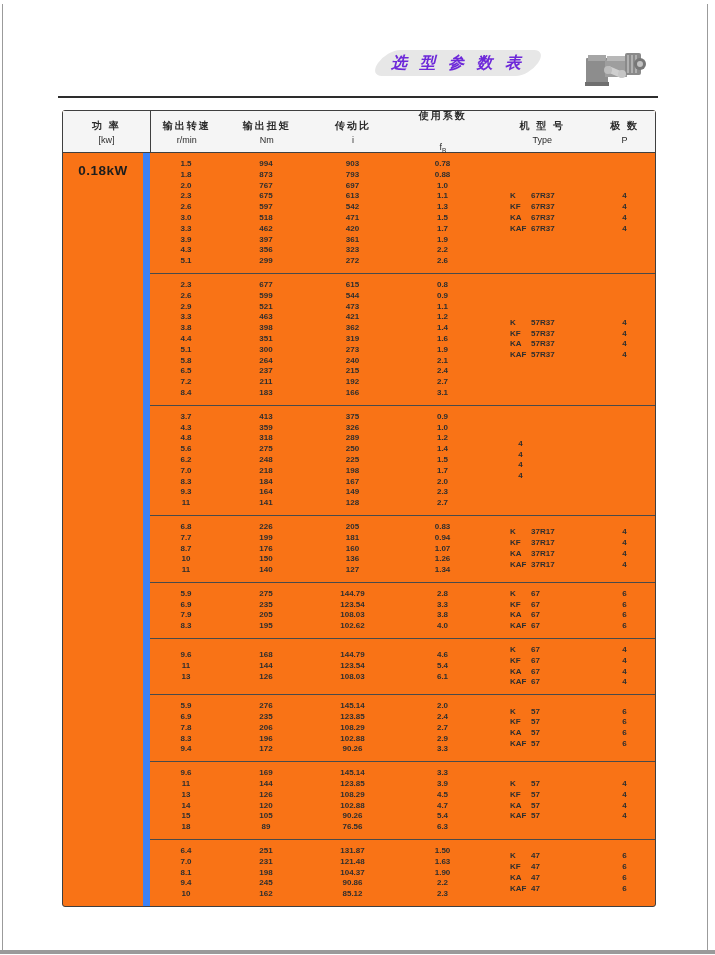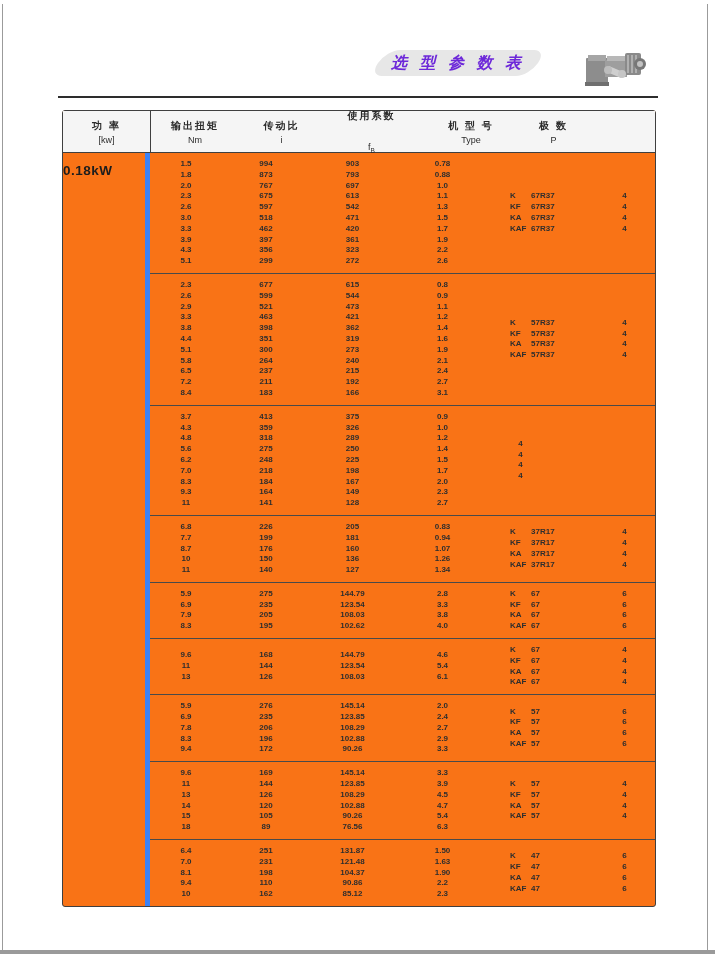--- a/index.html
+++ b/index.html
@@ -26,22 +26,22 @@
   .ptable{position:absolute;left:62px;top:110px;width:594px;border:1px solid #3f3f3f;
     border-radius:3px;background:#f97316;box-sizing:border-box;}
   .thead{display:flex;height:42px;border-bottom:1px solid #3f3f3f;background:#f5f5f5;
     align-items:stretch;box-sizing:border-box;}
   .th{display:flex;flex-direction:column;align-items:center;justify-content:center;gap:2px;box-sizing:border-box;}
   .th-zh{font-size:10px;font-weight:600;letter-spacing:2px;color:#2b2b2b;white-space:nowrap;}
   .th-unit{font-size:9px;color:#2b2b2b;}
   .th-unit sub{font-size:6.5px;}
 
   .tbody{display:flex;align-items:stretch;}
-  .power-col{width:88px;border-right:5px solid #3b82f6;box-sizing:border-box;
-    padding-top:10px;}
+  .power-col{width:88px;border-right:7px solid #3b82f6;box-sizing:border-box;
+    padding-top:10px;text-align:center;}
   .power-value{font-size:13.5px;font-weight:bold;color:#1d1d1d;letter-spacing:0.5px;}
   .blocks{flex:1;display:flex;flex-direction:column;}
   .block{display:flex;align-items:center;padding:6px 0;box-sizing:border-box;font-weight:bold;}
   .block + .block{border-top:1px solid #4a4a4a;}
   .col{display:flex;flex-direction:column;justify-content:center;box-sizing:border-box;}
   .cell{font-size:8px;line-height:10.8px;color:#2e2e2e;white-space:nowrap;}
   .num-col .cell{text-align:center;}
   .col-speed{width:72px;}
   .col-torque{width:88px;}
   .col-ratio{width:85px;}
@@ -90,20 +90,24 @@
 </svg>
 
 <div class="title-rule"></div>
 
 <div class="ptable">
   <div class="thead">
     <div class="th th-power">
       <span class="th-zh">功 率</span>
       <span class="th-unit">[kw]</span>
     </div>
+    <div class="th th-speed">
+      <span class="th-zh">输出转速</span>
+      <span class="th-unit">r/min</span>
+    </div>
     <div class="th th-torque">
       <span class="th-zh">输出扭矩</span>
       <span class="th-unit">Nm</span>
     </div>
     <div class="th th-ratio">
       <span class="th-zh">传动比</span>
       <span class="th-unit">i</span>
     </div>
     <div class="th th-fb">
       <span class="th-zh">使用系数</span>
@@ -510,21 +514,21 @@
             <div class="cell">6.4</div>
             <div class="cell">7.0</div>
             <div class="cell">8.1</div>
             <div class="cell">9.4</div>
             <div class="cell">10</div>
           </div>
           <div class="col num-col col-torque">
             <div class="cell">251</div>
             <div class="cell">231</div>
             <div class="cell">198</div>
-            <div class="cell">110</div>
+            <div class="cell">245</div>
             <div class="cell">162</div>
           </div>
           <div class="col num-col col-ratio">
             <div class="cell">131.87</div>
             <div class="cell">121.48</div>
             <div class="cell">104.37</div>
             <div class="cell">90.86</div>
             <div class="cell">85.12</div>
           </div>
           <div class="col num-col col-fb">

